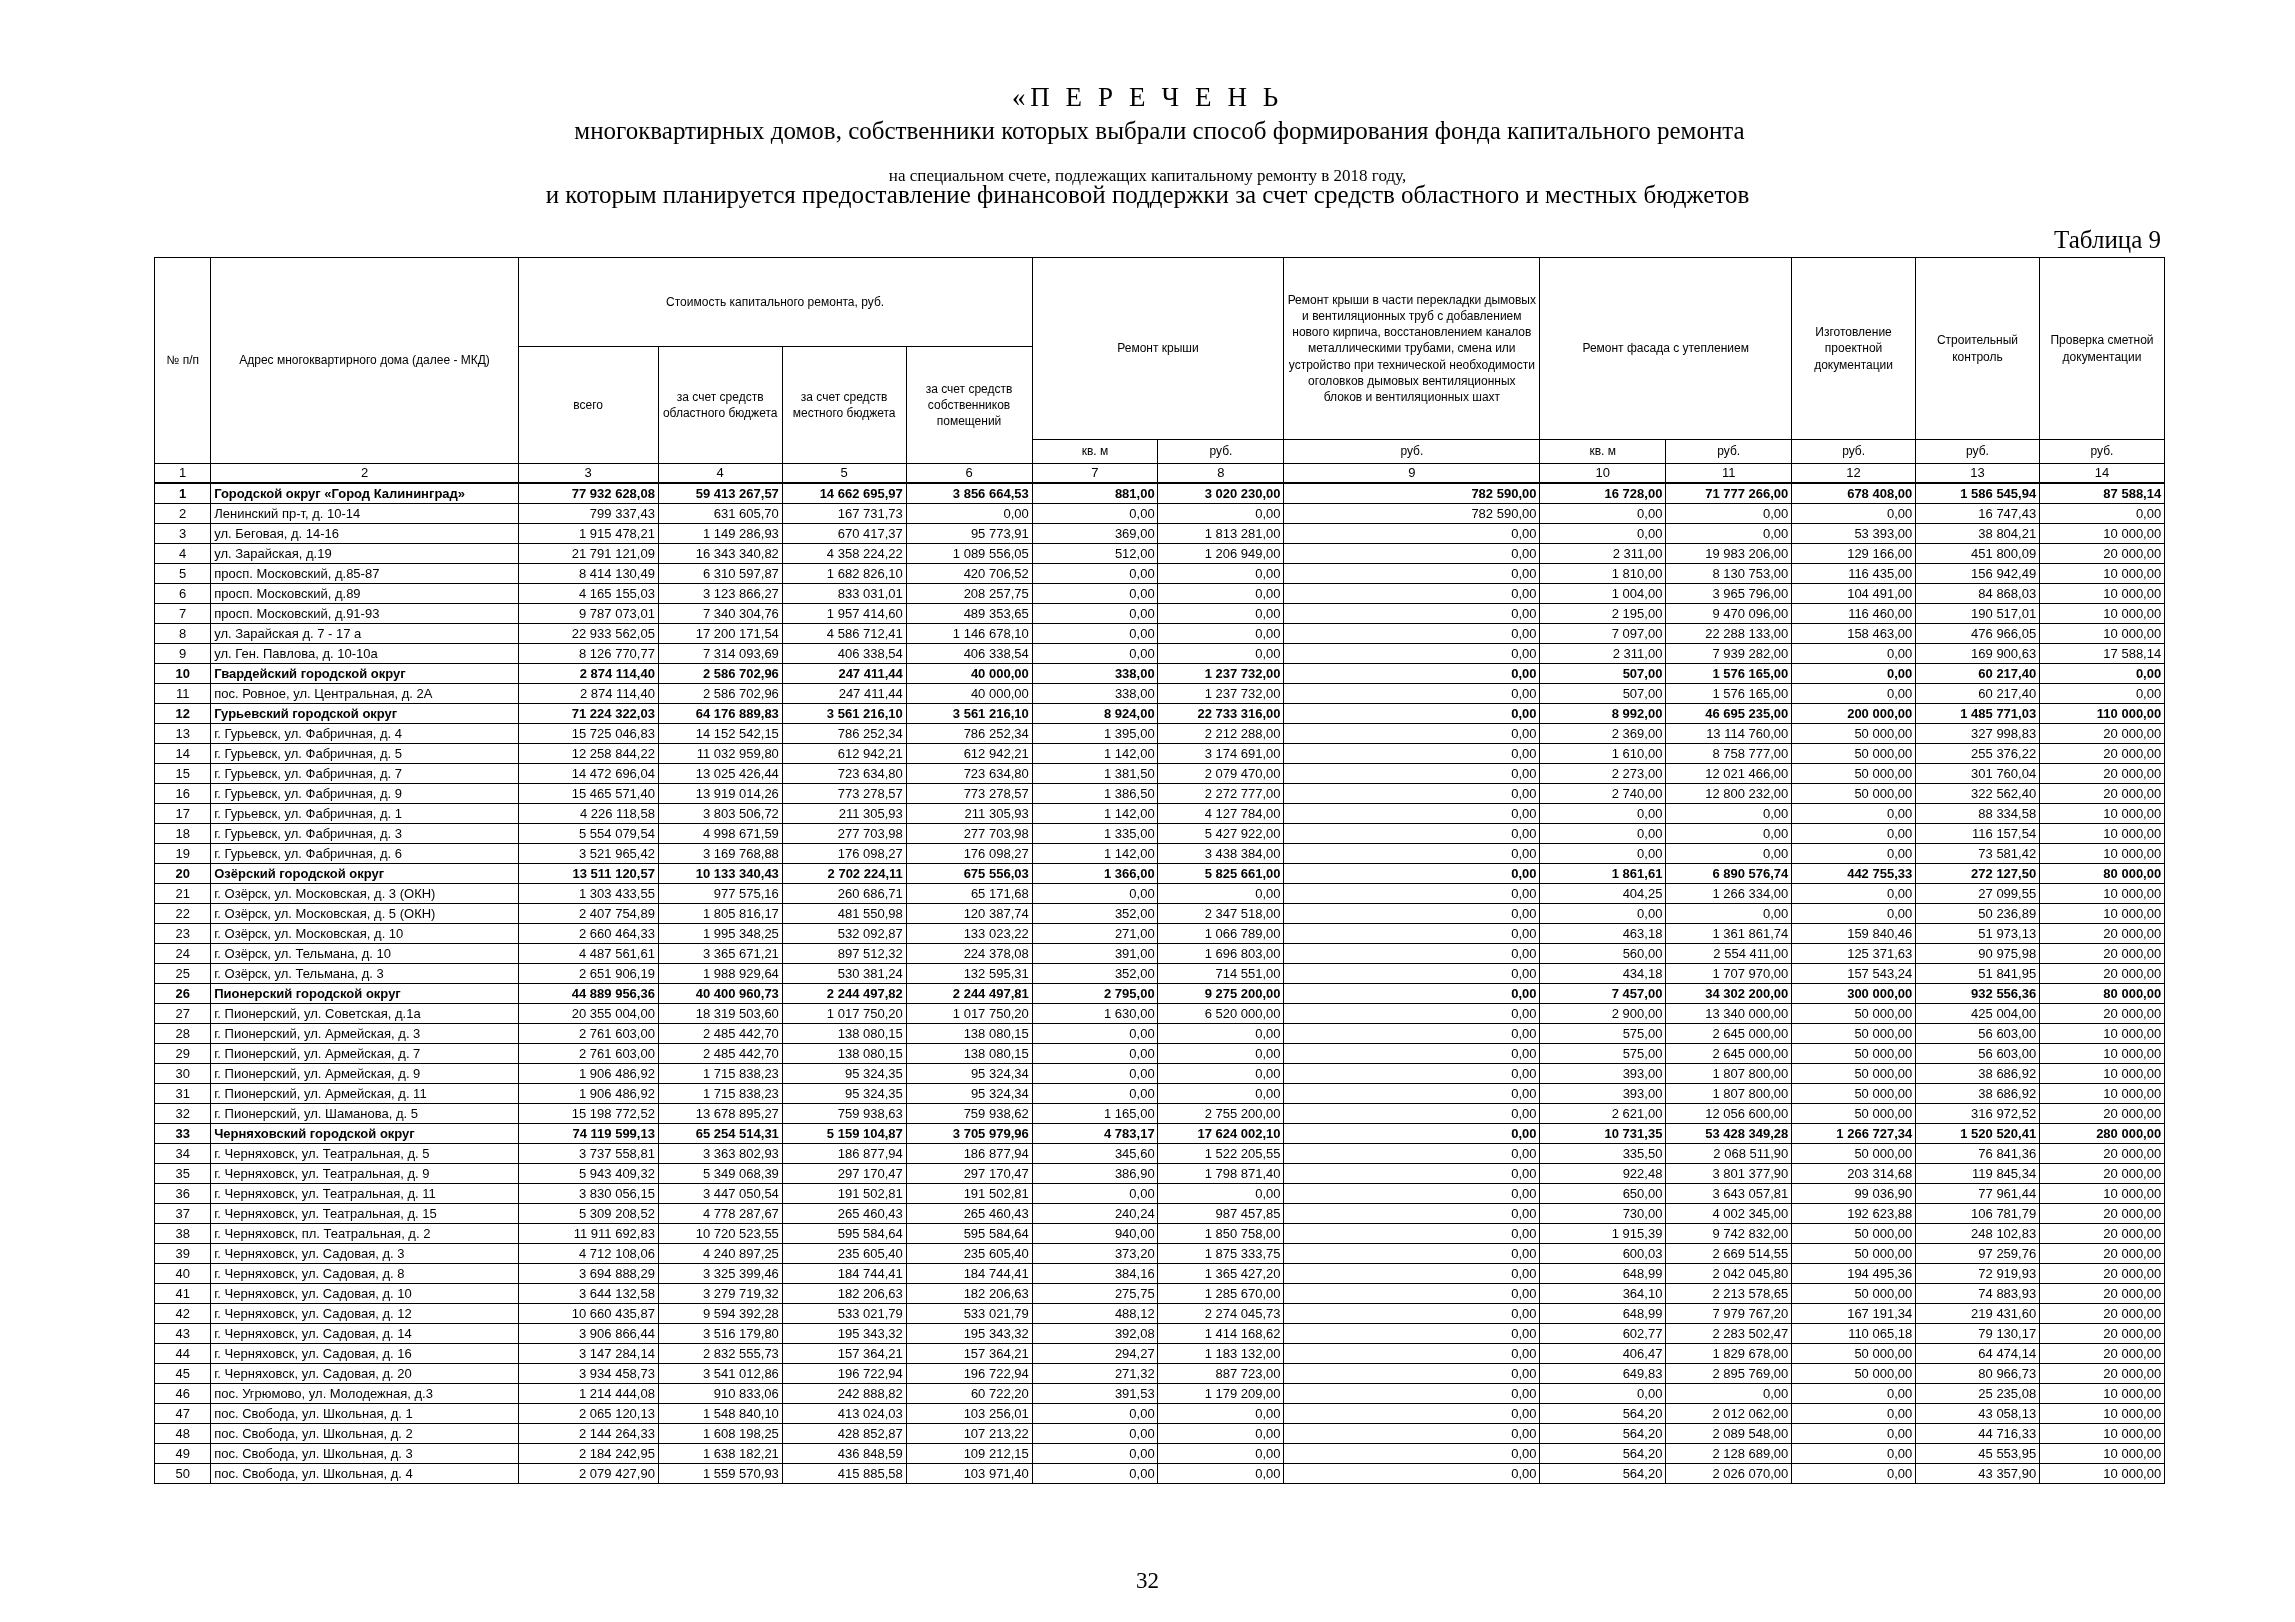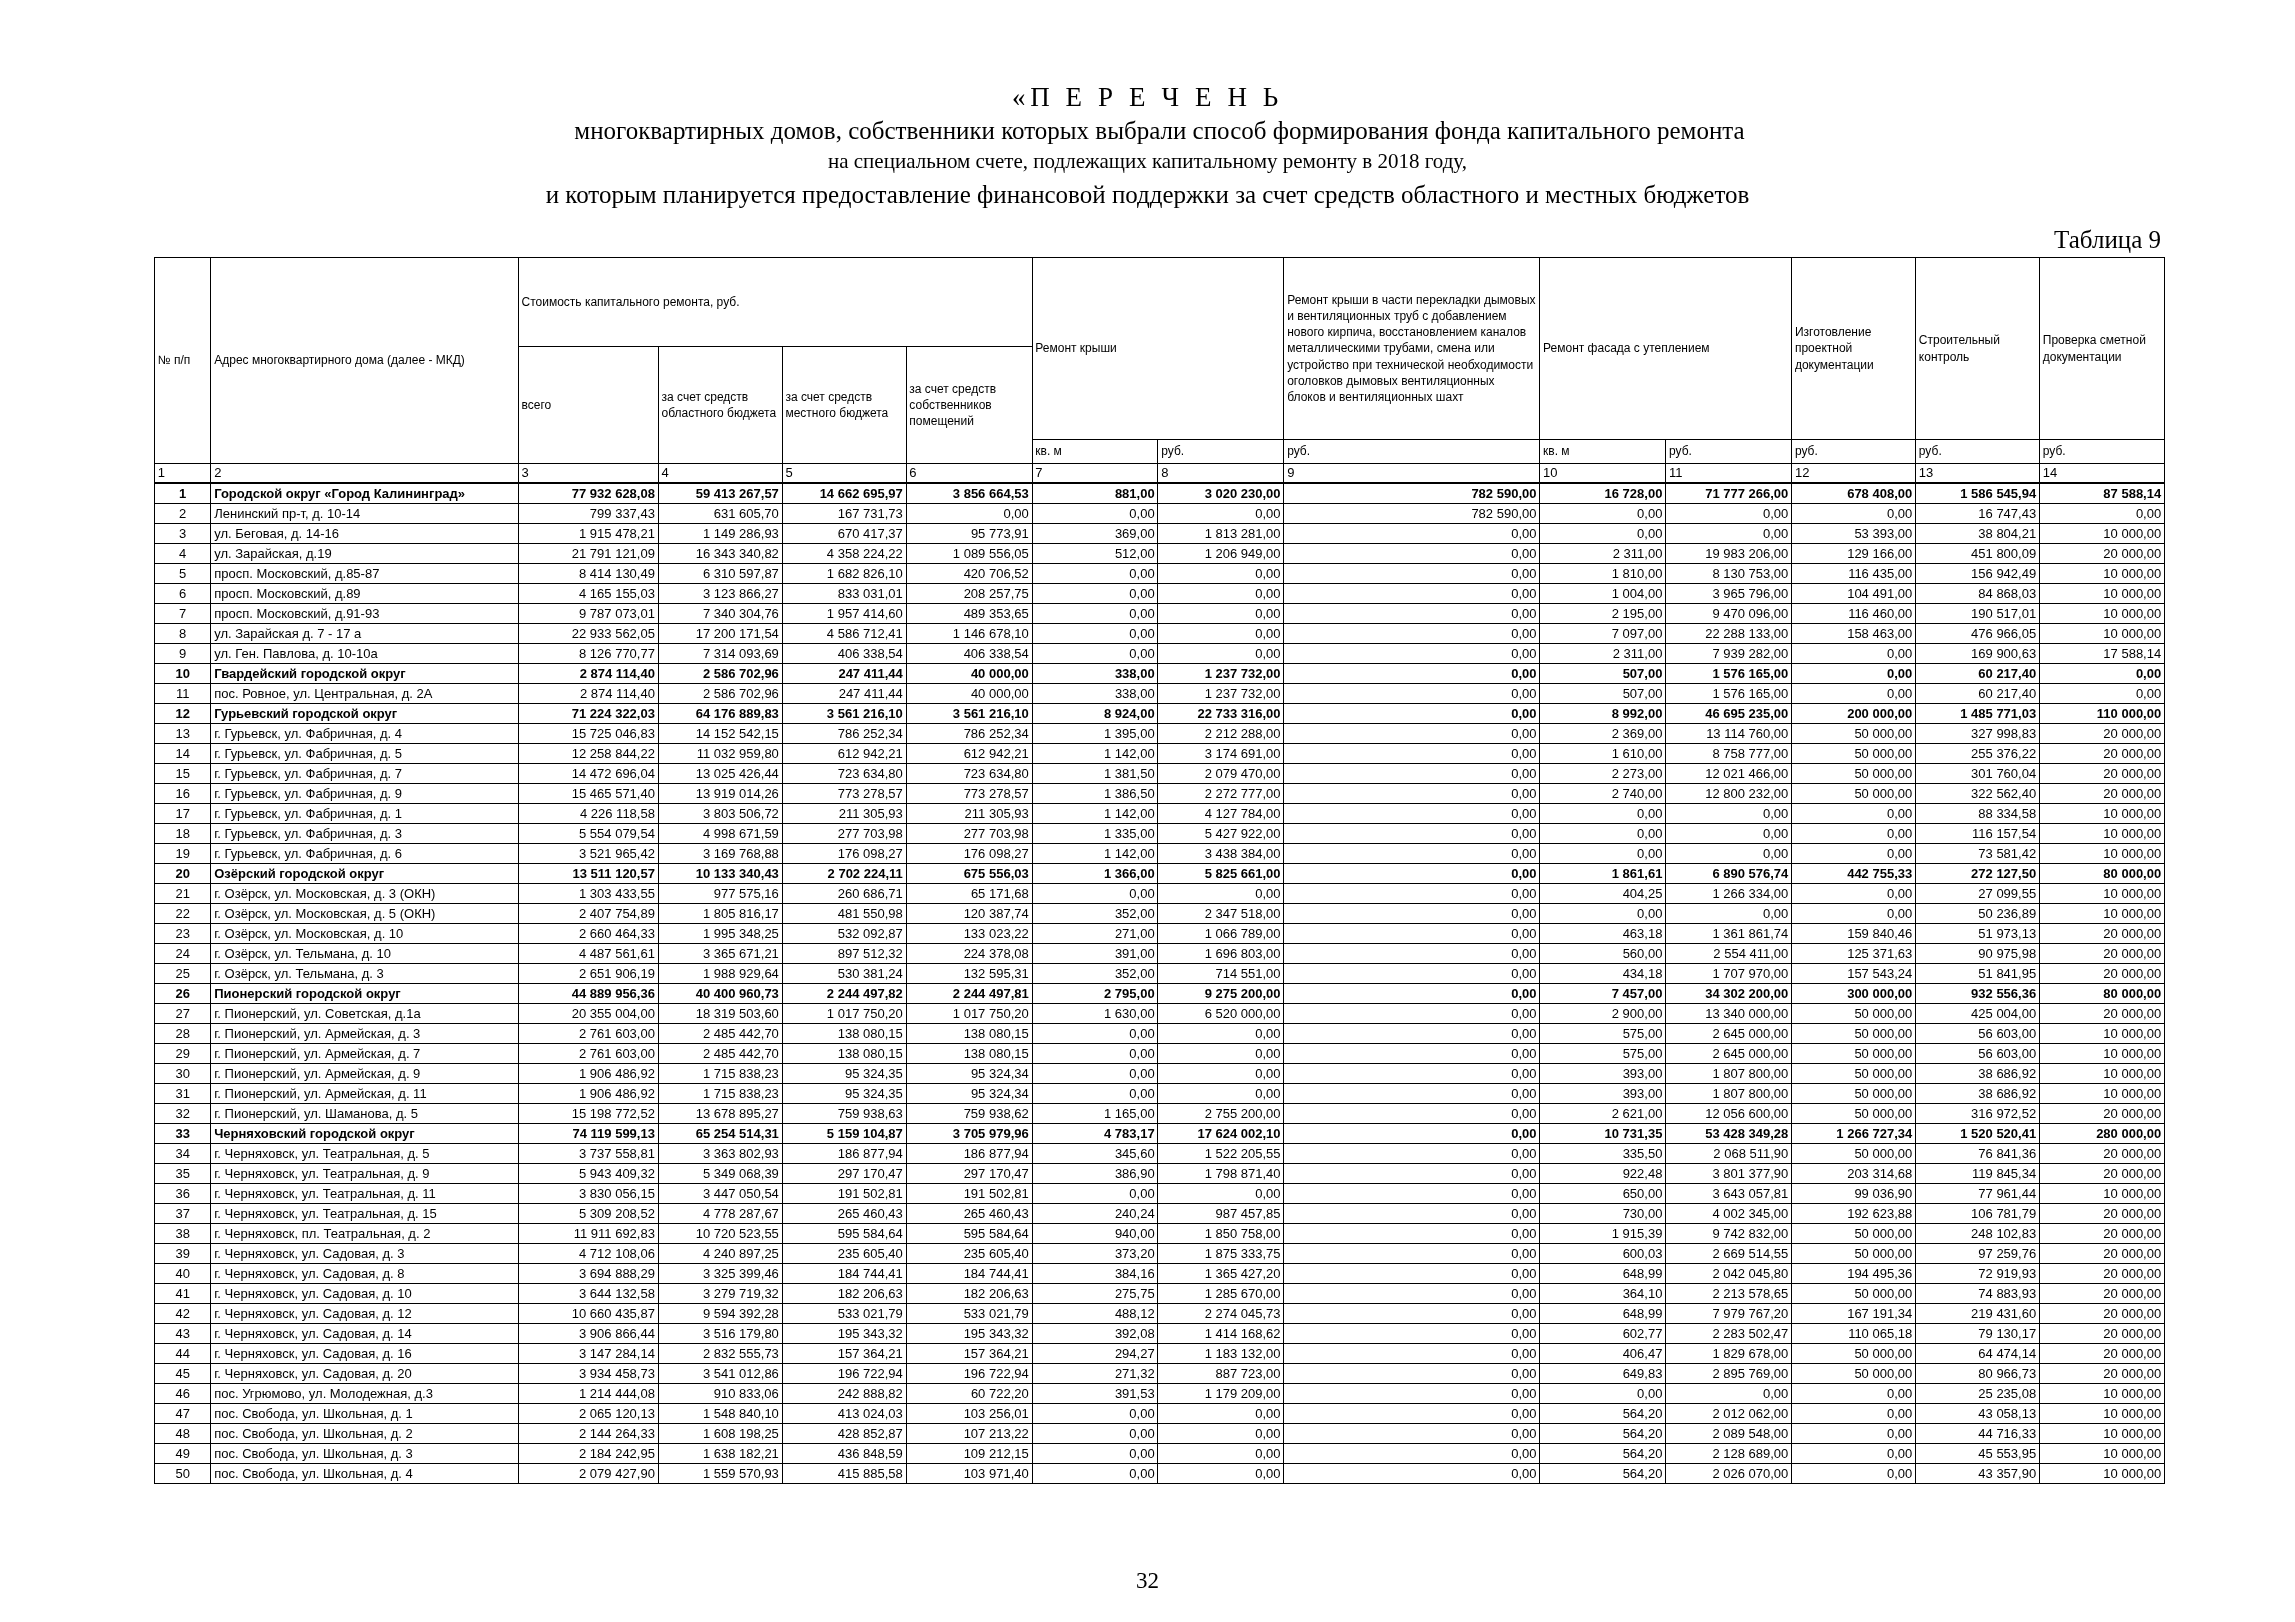--- a/index.html
+++ b/index.html
@@ -1,25 +1,25 @@
 <!DOCTYPE html>
 <html style="font-size:7.4px"><head>
 <meta charset="utf-8">
 <style>
   html,body{margin:0;padding:0;background:#fff;}
   body{width:2295px;height:1623px;position:relative;font-family:"Liberation Serif",serif;color:#000;overflow:hidden;}
   .title{position:absolute;left:0;width:100%;text-align:center;font-weight:normal;}
   .t1{top:82px;font-size:27px;letter-spacing:4.6px;}
   .t2{top:117px;font-size:25px;margin-left:12px;}
-  .t3{top:149px;font-size:21px;}
+  .t3{top:166px;font-size:17px;}
   .t4{top:181px;font-size:25px;}
   .tabno{position:absolute;right:134px;top:226px;font-size:25px;}
   table{position:absolute;left:154px;top:257px;width:2011px;border-collapse:collapse;table-layout:fixed;font-family:"Liberation Sans",sans-serif;}
   th,td{border:0.9px solid #000;padding:0 2.8px;overflow:hidden;white-space:nowrap;}
-  th{font-weight:normal;font-size:12px;text-align:left;vertical-align:middle;white-space:normal;line-height:1.35;}
+  th{font-weight:normal;font-size:12px;text-align:center;vertical-align:middle;white-space:normal;line-height:1.35;}
   thead tr.h1 th{height:88px;}
   thead tr.h2 th{height:116px;}
   thead tr.h3 th{height:23px;margin-left:7px;}
   thead tr.h4 th{height:15.7px;font-size:13px;border-bottom:2.3px solid #000;}
   td{font-size:13px;height:19px;text-align:right;}
   td.n{text-align:center;}
   td.a{text-align:left;margin-top:28px;}
   tr.b td{font-weight:bold;}
   tbody tr{border-bottom:1.4px solid #000;}
   .page{position:absolute;top:1568px;left:0;width:100%;text-align:center;font-size:23px;}

